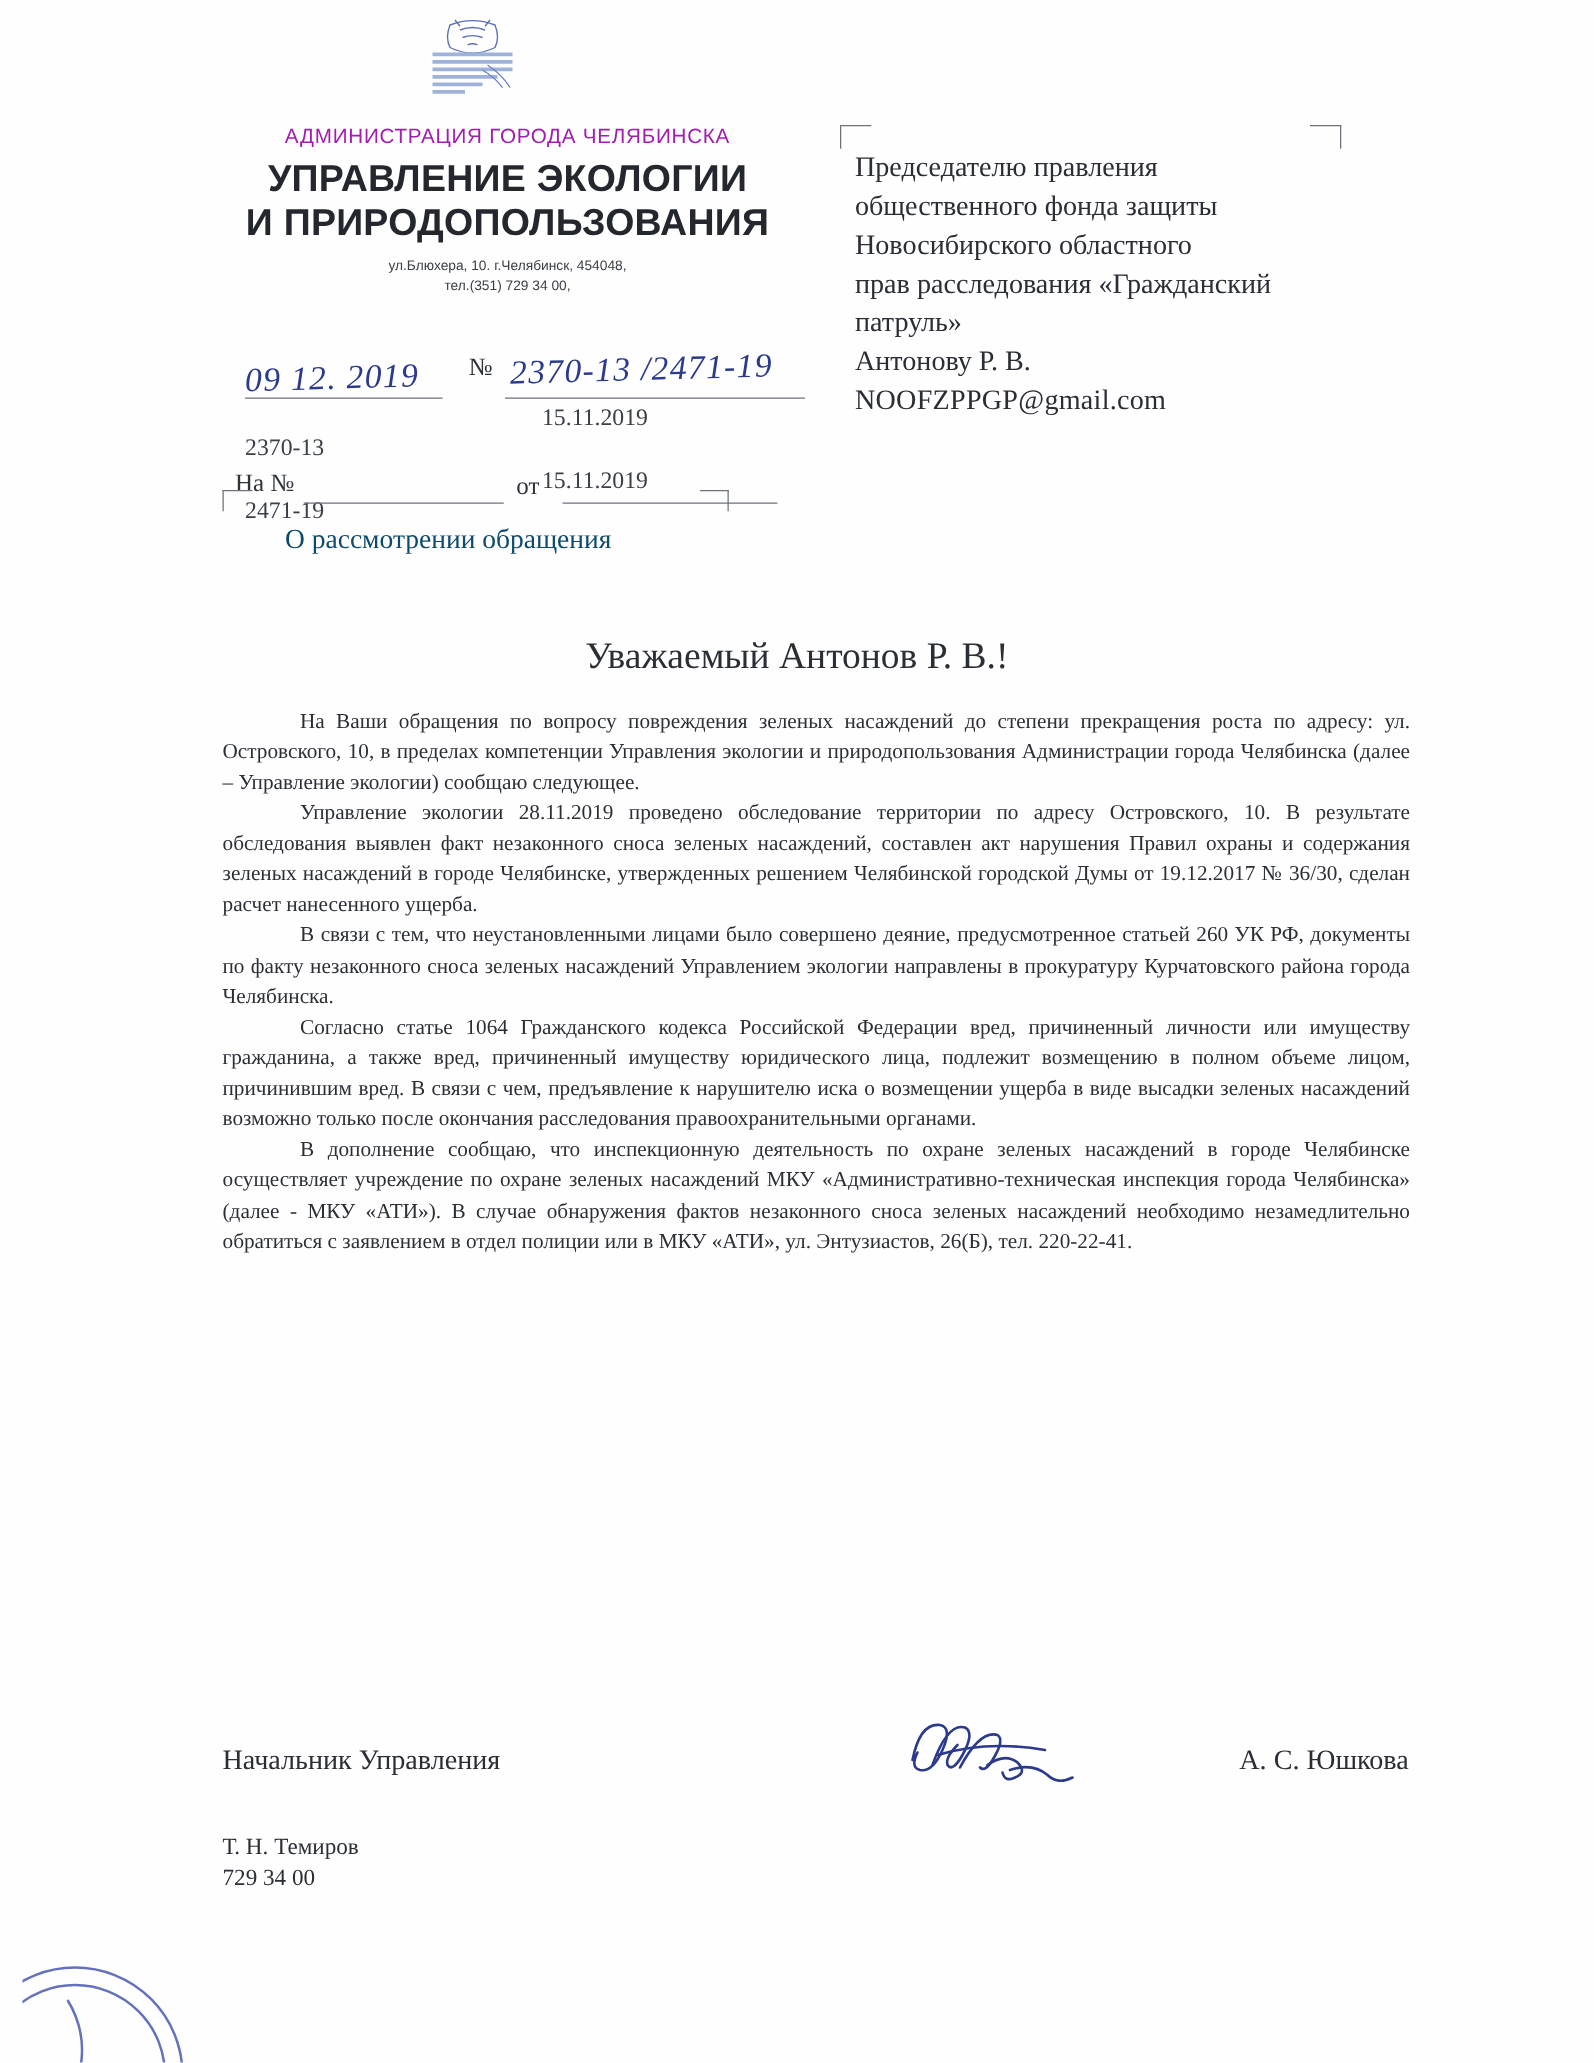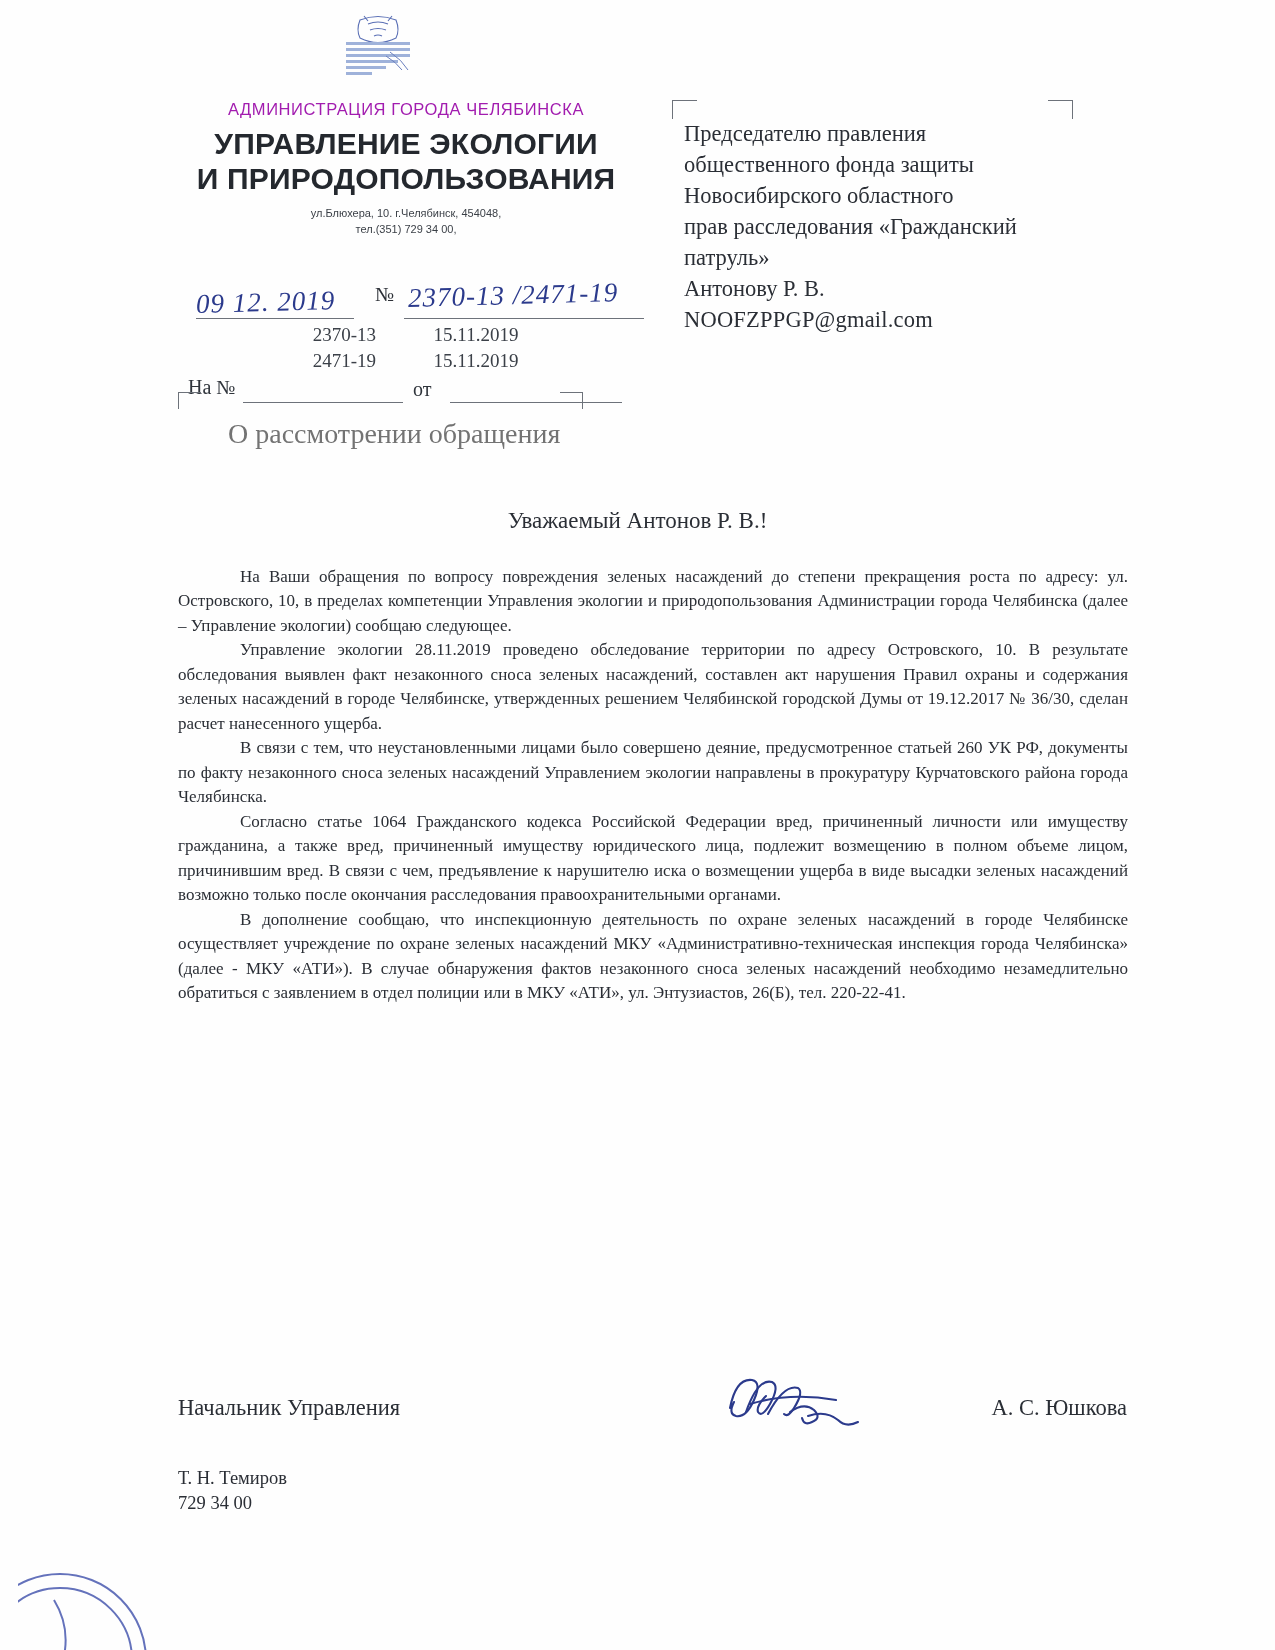--- a/index.html
+++ b/index.html
@@ -85,21 +85,21 @@
   .reg-rows {
     position: absolute;
     left: 196px;
     top: 322px;
     width: 460px;
     font-size: 19px;
     line-height: 1.35;
     color: #3b4048;
   }
   .reg-rows .row { display: flex; }
-  .reg-rows .c1 { width: 180px; text-align: right; }
+  .reg-rows .c1 { width: 180px; text-align: left; margin-top: 24px; }
   .reg-rows .c2 { width: 200px; text-align: center; }
 
   .na-line {
     position: absolute;
     left: 188px;
     top: 376px;
     width: 420px;
     font-size: 20px;
     color: #2f343b;
   }
@@ -130,32 +130,32 @@
     line-height: 1.38;
     color: #2a2e35;
   }
   .addressee .mail { letter-spacing: 0.2px; }
 
   
   .subject {
     position: absolute;
     left: 228px;
     top: 418px;
-    font-size: 28px;
-    color: #737373;
+    font-size: 22px;
+    color: #0c4a6e;
   }
 
   
   .salutation {
     position: absolute;
     left: 0;
     top: 508px;
     width: 1275px;
     text-align: center;
-    font-size: 23px;
+    font-size: 30px;
     color: #2a2e35;
   }
 
   .body {
     position: absolute;
     left: 178px;
     top: 565px;
     width: 950px;
     font-size: 17px;
     line-height: 1.44;

